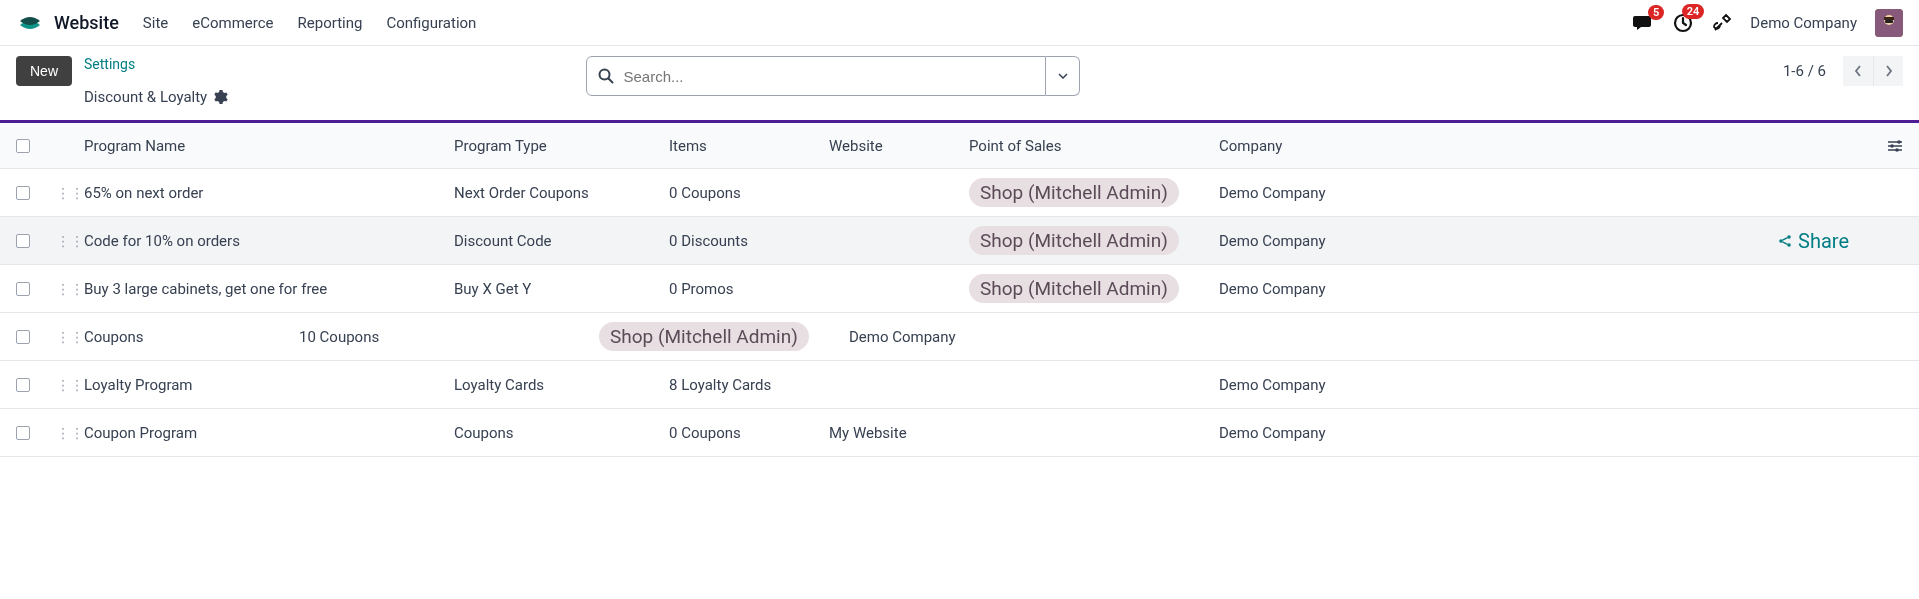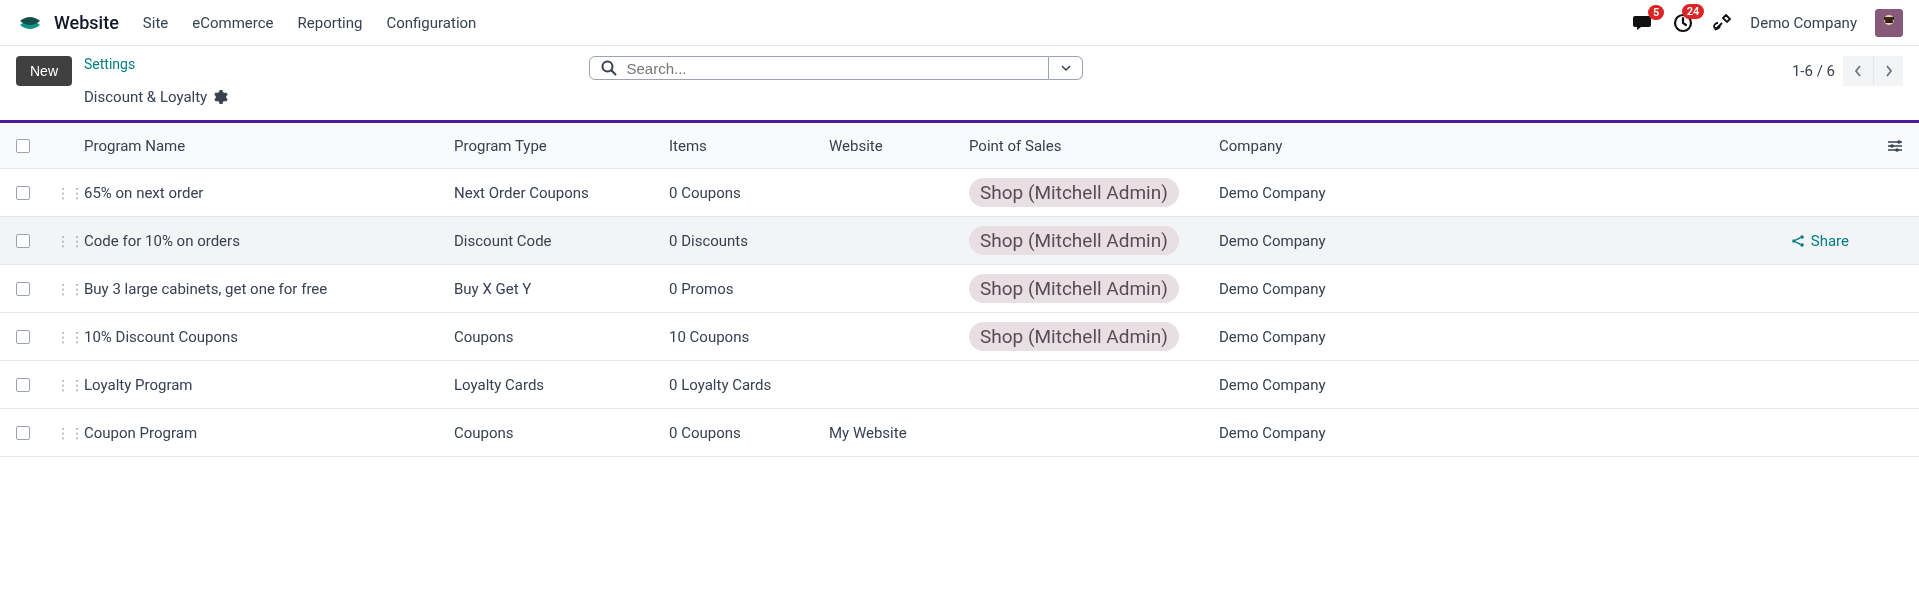--- a/index.html
+++ b/index.html
@@ -18,25 +18,25 @@
   .avatar { width: 28px; height: 28px; border-radius: 4px; background: #8b5a3c; }
   
   
   .controlbar { display: flex; align-items: flex-start; padding: 10px 16px 14px; gap: 12px; }
   .btn-new { background: #404040; color: #fff; border: none; padding: 7px 14px; font-size: 14px; border-radius: 4px; cursor: pointer; }
   .breadcrumb-block { display: flex; flex-direction: column; gap: 16px; }
   .breadcrumb-link { color: #017e84; font-size: 14px; cursor: pointer; }
   .breadcrumb-current { font-size: 15px; color: #374151; display: flex; align-items: center; gap: 6px; }
   
   .search-wrap { margin-left: auto; margin-right: auto; display: flex; }
-  .search-box { display: flex; align-items: center; border: 1px solid #9ca3af; border-radius: 6px 0 0 6px; width: 460px; height: 24px; padding: 0 10px; }
+  .search-box { display: flex; align-items: center; border: 1px solid #9ca3af; border-radius: 6px 0 0 6px; width: 460px; height: 40px; padding: 0 10px; }
   .search-box input { border: none; outline: none; flex: 1; font-size: 15px; background: transparent; }
   .search-toggle { border: 1px solid #9ca3af; border-left: none; border-radius: 0 6px 6px 0; width: 34px; display: flex; align-items: center; justify-content: center; cursor: pointer; background: #fff; }
   
-  .pager-wrap { display: flex; align-items: center; gap: 8px; margin-left: auto; text-align: center; }
+  .pager-wrap { display: flex; align-items: center; gap: 17px; margin-left: auto; text-align: center; }
   .pager-text { font-size: 15px; color: #374151; }
   .pager-btns { display: flex; }
   .pager-btn { width: 30px; height: 30px; border: none; background: #f3f4f6; cursor: pointer; display: flex; align-items: center; justify-content: center; }
   .pager-btn + .pager-btn { border-left: 1px solid #e5e7eb; }
   
   
   .table-wrap { border-top: 3px solid #4c1d95; }
   .thead { display: flex; align-items: center; height: 46px; background: #f9fafb; border-bottom: 1px solid #e5e7eb; padding: 0 16px; font-size: 15px; color: #374151; }
   .col-chk { width: 40px; display: flex; align-items: center; }
   .col-handle { width: 28px; }
@@ -46,21 +46,21 @@
   .col-website { flex: 0 0 140px; }
   .col-pos { flex: 0 0 250px; }
   .col-company { flex: 0 0 180px; }
   .col-opt { margin-left: auto; width: 30px; display: flex; justify-content: flex-end; cursor: pointer; }
   
   .trow { display: flex; align-items: center; height: 48px; border-bottom: 1px solid #e5e7eb; padding: 0 16px; font-size: 15px; color: #374151; position: relative; }
   .trow.hovered { background: #f3f4f6; }
   .checkbox { width: 14px; height: 14px; border: 1.5px solid #9ca3af; border-radius: 2px; background: #fff; }
   .drag-dots { color: #9ca3af; font-size: 14px; cursor: grab; }
   .tag { background: #e8dfe3; color: #5b4b56; border-radius: 20px; padding: 3px 11px; font-size: 19px; display: inline-block; }
-  .share-btn { color: #017e84; font-size: 15px; display: flex; align-items: center; gap: 6px; cursor: pointer; position: absolute; right: 70px; }
+  .share-btn { color: #017e84; font-size: 20px; display: flex; align-items: center; gap: 6px; cursor: pointer; position: absolute; right: 70px; }
   
   svg { display: block; }
 </style>
 </head>
 <body>
 
 <div class="topnav">
   <span class="logo">
     <svg viewBox="0 0 28 28" width="28" height="28">
       <path d="M4 16 Q14 8 24 16 Q14 24 4 16" fill="#0d9488"></path>
@@ -221,36 +221,35 @@
         <div class="col-website"></div>
         <div class="col-pos"><span class="tag">Shop (Mitchell Admin)</span></div>
         <div class="col-company">Demo Company</div>
         <div class="col-opt"></div>
       </div>
       <div class="trow">
         <div class="col-chk">
           <div class="checkbox"></div>
         </div>
         <div class="col-handle"><span class="drag-dots">⋮⋮</span></div>
-        <div class="col-name">10% Discount Coupons</div>
         <div class="col-type">Coupons</div>
         <div class="col-items">10 Coupons</div>
         <div class="col-website"></div>
         <div class="col-pos"><span class="tag">Shop (Mitchell Admin)</span></div>
         <div class="col-company">Demo Company</div>
         <div class="col-opt"></div>
       </div>
       <div class="trow">
         <div class="col-chk">
           <div class="checkbox"></div>
         </div>
         <div class="col-handle"><span class="drag-dots">⋮⋮</span></div>
         <div class="col-name">Loyalty Program</div>
         <div class="col-type">Loyalty Cards</div>
-        <div class="col-items">0 Loyalty Cards</div>
+        <div class="col-items">8 Loyalty Cards</div>
         <div class="col-website"></div>
         <div class="col-pos"></div>
         <div class="col-company">Demo Company</div>
         <div class="col-opt"></div>
       </div>
       <div class="trow">
         <div class="col-chk">
           <div class="checkbox"></div>
         </div>
         <div class="col-handle"><span class="drag-dots">⋮⋮</span></div>

